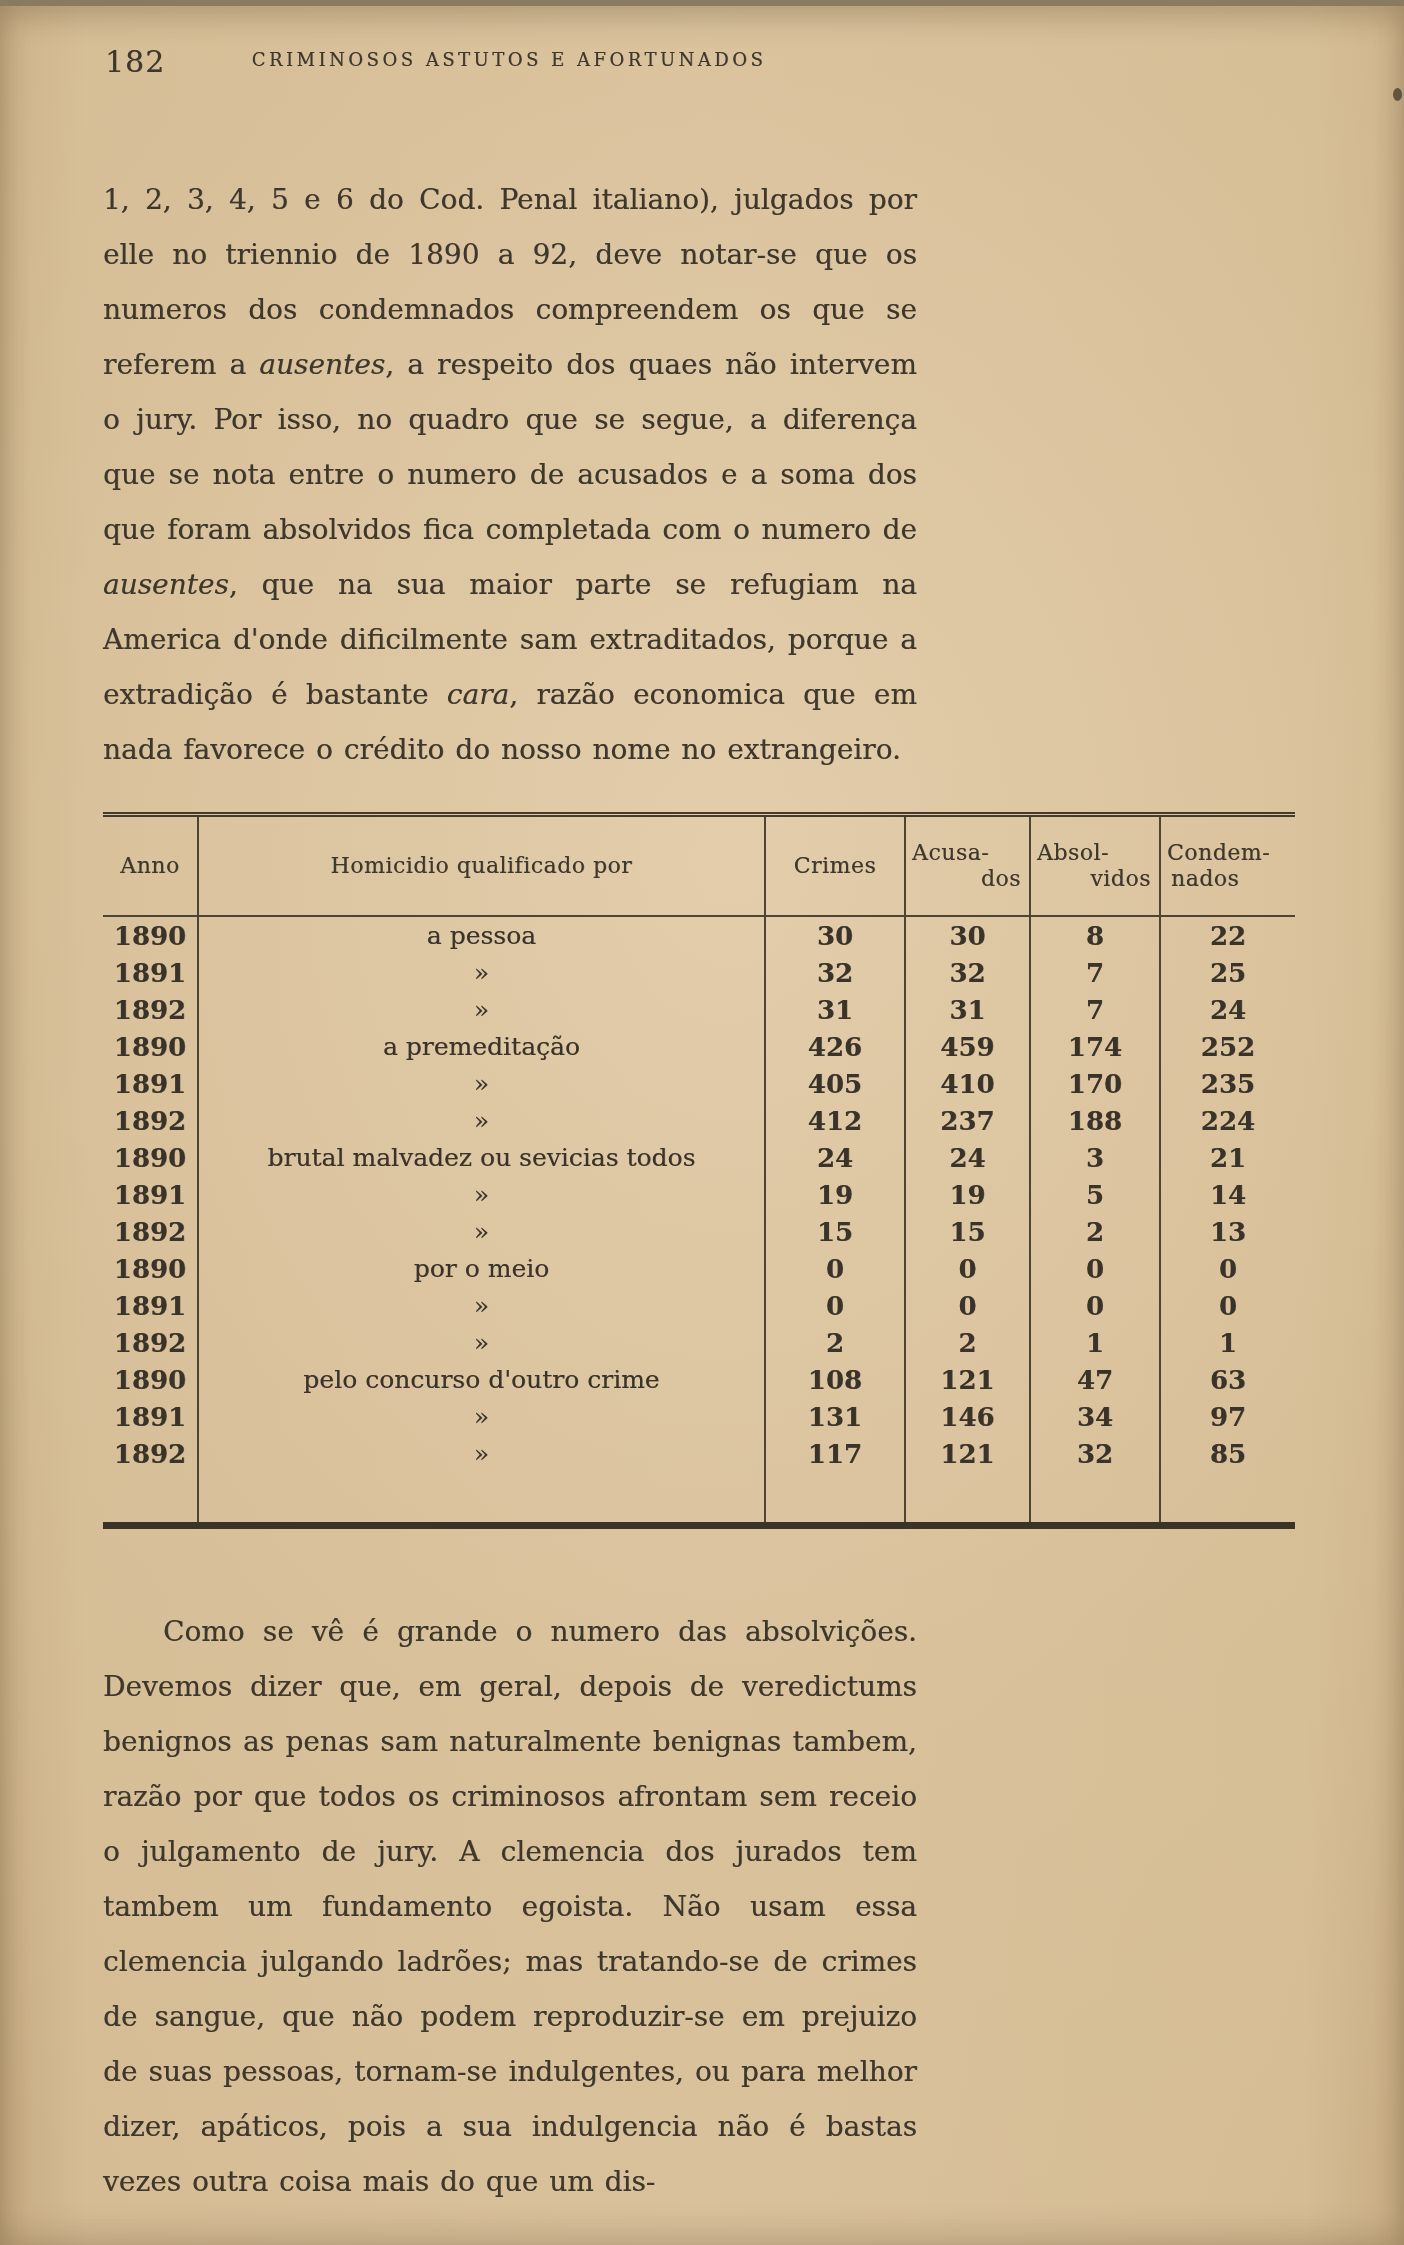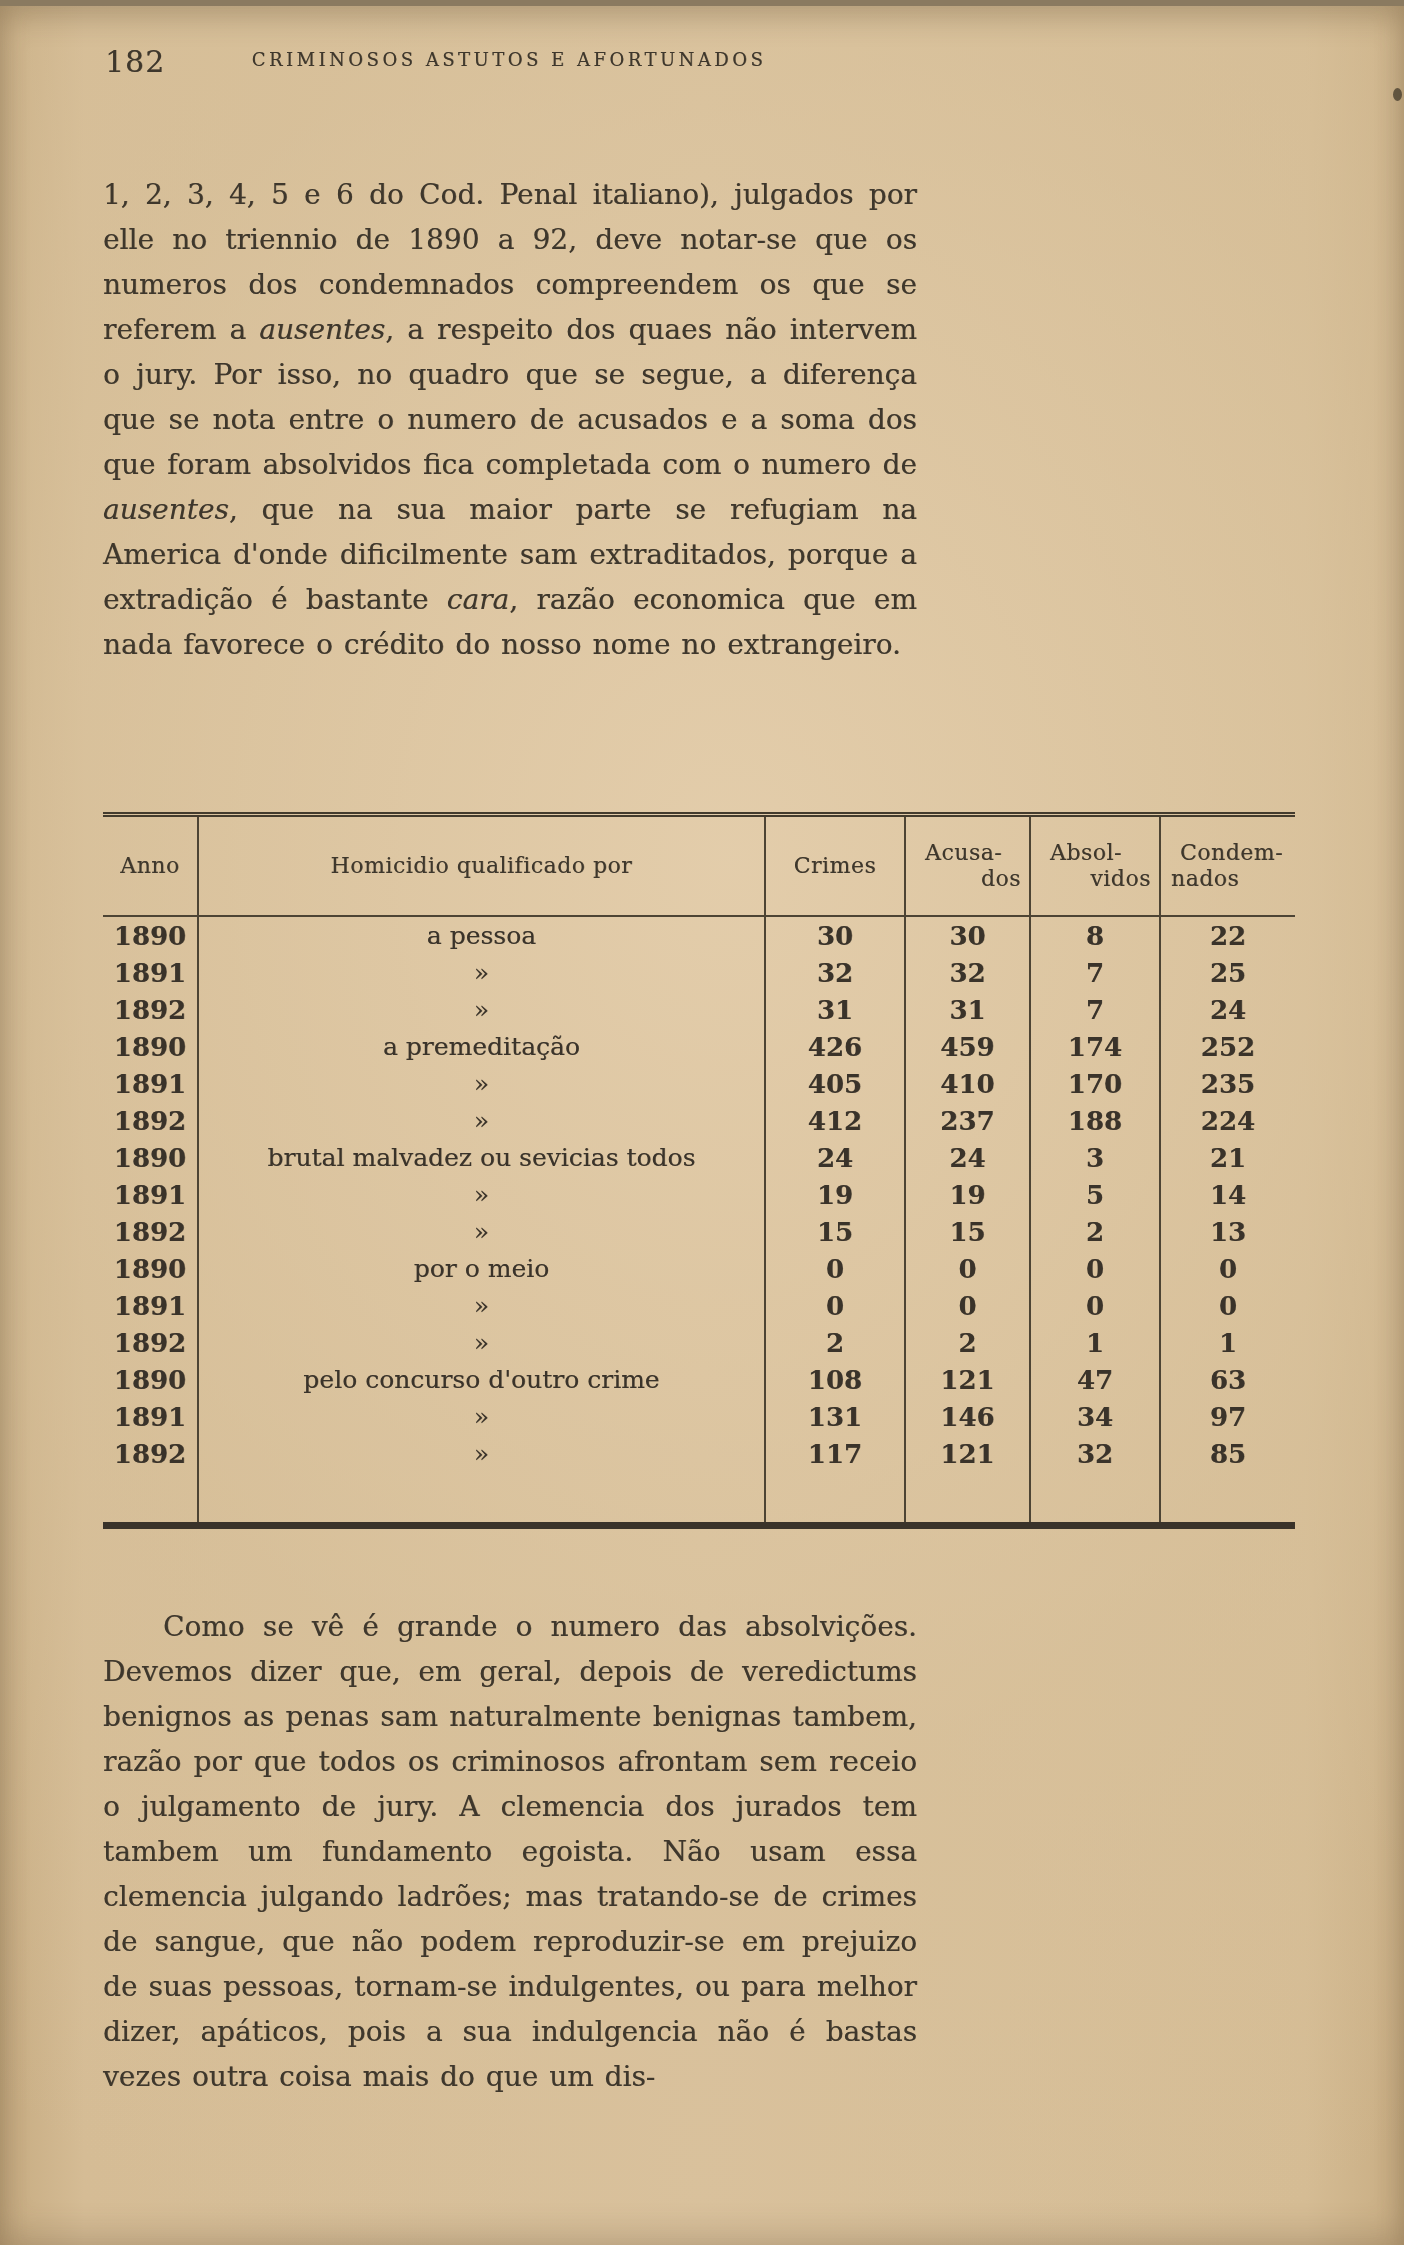--- a/index.html
+++ b/index.html
@@ -26,21 +26,21 @@
   }
   .runtitle {
     position: absolute; left: 0; right: 0; top: 7px;
     text-align: center;
     font-size: 18px; letter-spacing: 3.5px;
   }
 
   
   .para {
     position: absolute; left: 103px; width: 814px;
-    font-size: 28px; line-height: 45px;
+    font-size: 28px; line-height: 55px;
     text-align: justify;
     word-spacing: 2px;
   }
   .p1 { top: 166px; }
   .p2 { top: 1598px; text-indent: 60px; }
   .it { font-style: italic; }
 
   
   .tablewrap { position: absolute; left: 103px; top: 806px; width: 1192px; }
   table.stats {
@@ -55,21 +55,21 @@
   thead th {
     height: 98px;
     font-weight: normal;
     font-size: 22px;
     letter-spacing: .5px;
     vertical-align: middle;
     border-bottom: 2px solid #4d4434;
     text-align: center;
   }
   thead th .l1, thead th .l2 { display: block; line-height: 26px; }
-  thead th.split .l1 { text-align: left; padding-left: 19px; }
+  thead th.split .l1 { text-align: left; padding-left: 6px; }
   thead th.split.r .l2 { text-align: right; padding-right: 8px; }
   thead th.split.l .l2 { text-align: left; padding-left: 10px; }
   tbody td {
     height: 37px;
     text-align: center;
     font-size: 26px;
     font-weight: bold;
     color: #3a332a;
   }
   tbody td.c1 { font-weight: normal; font-size: 25px; text-align: center; }

